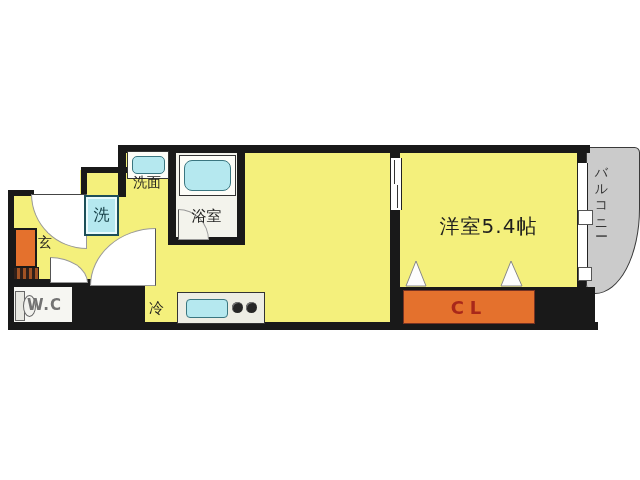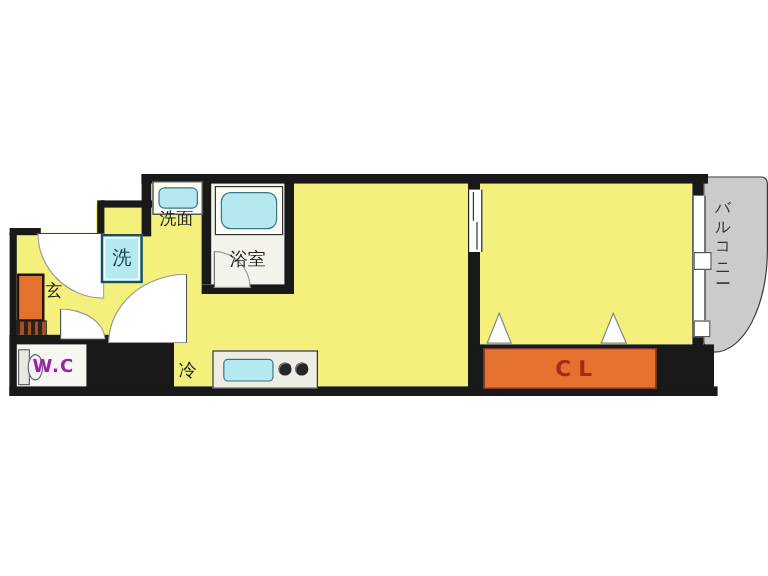--- a/index.html
+++ b/index.html
@@ -61,21 +61,21 @@
   <div class="abs" style="left:390px;top:158px;width:10px;height:52px;background:#fff;border-left:1px solid #222;border-right:1px solid #222;">
     <div class="abs" style="left:3px;top:2px;width:1px;height:24px;background:#333;"></div>
     <div class="abs" style="left:6px;top:27px;width:1px;height:23px;background:#333;"></div>
   </div>
   <div class="abs" style="left:577px;top:163px;width:9px;height:105px;background:#fff;border-left:1px solid #222;border-right:1px solid #222;"></div>
   <div class="abs" style="left:578px;top:210px;width:13px;height:13px;background:#fff;border:1px solid #555;"></div>
   <div class="abs" style="left:578px;top:267px;width:12px;height:12px;background:#fff;border:1px solid #555;"></div>
 
   <div class="whitefloor" style="left:14px;top:287px;width:58px;height:35px;background:#f6f6f2;"></div>
 
-  <div class="abs center" style="left:403px;top:290px;width:130px;height:32px;background:var(--orange);border:1px solid #732;padding-left:12px;">
+  <div class="abs center" style="left:403px;top:290px;width:130px;height:32px;background:var(--orange);border:1px solid #732;">
     <span class="label" style="position:static;font-size:18px;font-weight:bold;letter-spacing:6px;color:var(--cltext);">CL</span>
   </div>
 
   <div class="arc" style="left:31px;top:194px;width:54px;height:53px;border-radius:0 0 0 100%;border-top:1px solid #444;"></div>
   <div class="arc" style="left:90px;top:228px;width:64px;height:56px;border-radius:100% 0 0 0;border-right:1px solid #555;"></div>
   <div class="arc" style="left:178px;top:209px;width:29px;height:29px;border-radius:0 100% 0 0;border-left:1px solid #555;background:var(--lightfloor);"></div>
   <div class="arc" style="left:50px;top:257px;width:36px;height:24px;border-radius:0 100% 0 0;border-left:1px solid #555;"></div>
 
   <div class="abs" style="left:127px;top:151px;width:40px;height:26px;background:#fdfdf8;border:1px solid #333;">
     <div class="abs" style="left:4px;top:4px;width:31px;height:16px;background:var(--cyan);border:1px solid #3a7680;border-radius:5px;"></div>
@@ -104,16 +104,17 @@
   <svg class="abs" style="left:405px;top:260px;" width="22" height="27" viewBox="0 0 22 27">
     <polygon points="11,1 21,26 1,26" fill="#fdfdfd" stroke="#888" stroke-width="1"></polygon>
   </svg>
   <svg class="abs" style="left:500px;top:260px;" width="23" height="27" viewBox="0 0 23 27">
     <polygon points="11,1 22,26 1,26" fill="#fdfdfd" stroke="#888" stroke-width="1"></polygon>
   </svg>
 
   <div class="label" style="left:126px;top:174px;width:42px;text-align:center;font-size:14px;">洗面</div>
   <div class="label" style="left:176px;top:207px;width:61px;text-align:center;font-size:15px;">浴室</div>
   <div class="label" style="left:38px;top:234px;font-size:14px;">玄</div>
-  <div class="label" style="left:27px;top:296px;font-size:15px;font-weight:bold;color:#a21caf;letter-spacing:1px;">W.C</div>
+  <div class="label" style="left:27px;top:296px;font-size:15px;font-weight:bold;color:#737373;letter-spacing:1px;">W.C</div>
   <div class="label" style="left:149px;top:299px;font-size:15px;">冷</div>
+  <div class="label" style="left:400px;top:213px;width:177px;text-align:center;font-size:20px;letter-spacing:1px;">洋室5.4帖</div>
 
 </div>
 
 </body></html>

